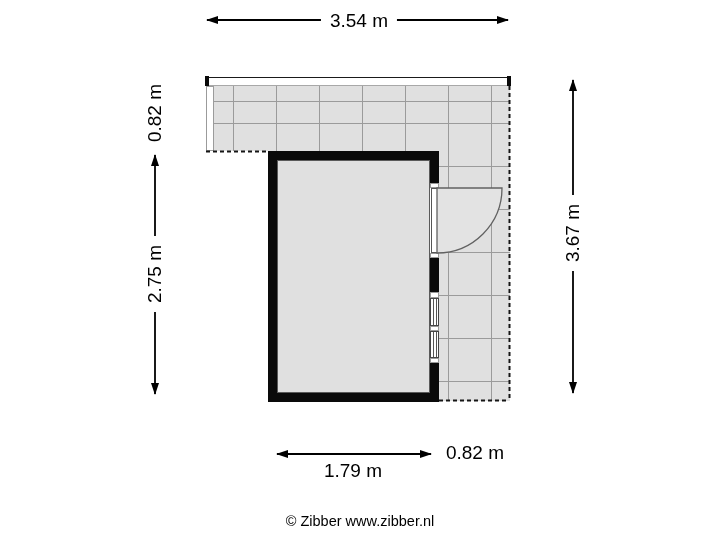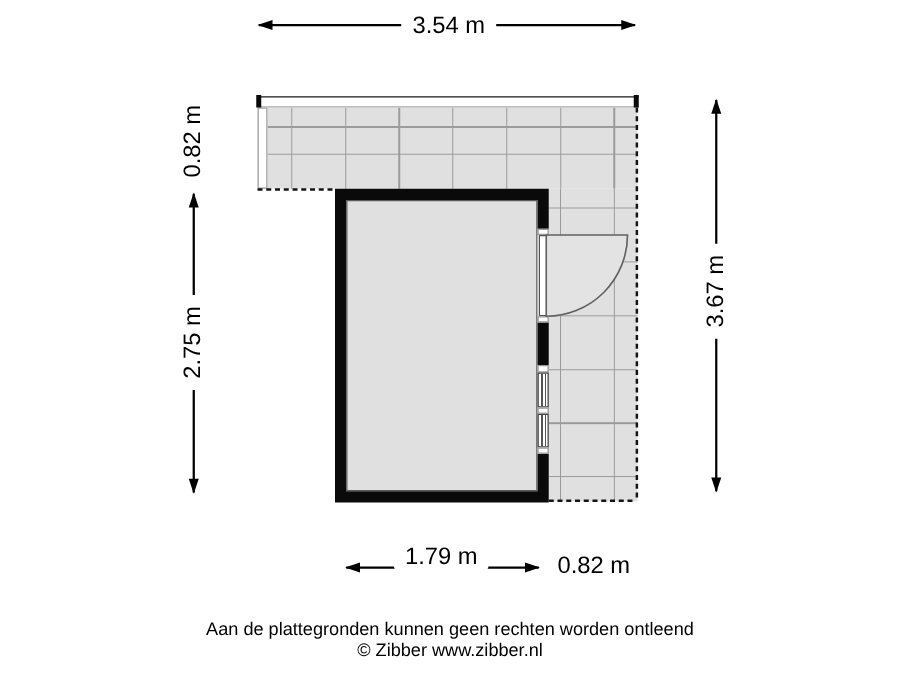--- a/index.html
+++ b/index.html
@@ -100,19 +100,18 @@
     </g>
   </svg>
 
   <span class="room-label" style="left:378px;top:117px;">Overkapping</span>
   <span class="room-label" style="left:352px;top:276px;">Berging</span>
 
   <span class="dim-label" style="left:359px;top:21px;text-align:center;">3.54 m</span>
   <span class="dim-label rot" style="left:155px;top:113px;">0.82 m</span>
   <span class="dim-label rot" style="left:155px;top:274px;">2.75 m</span>
   <span class="dim-label rot" style="left:573px;top:233px;">3.67 m</span>
-  <span class="dim-label" style="left:353px;top:446px;">1.79 m</span>
+  <span class="dim-label" style="left:353px;top:471px;">1.79 m</span>
   <span class="dim-label" style="left:475px;top:453px;">0.82 m</span>
 
-  <div class="footer" style="top:496px;">Aan de plattegronden kunnen geen rechten worden ontleend</div>
   <div class="footer" style="top:513px;">© Zibber www.zibber.nl</div>
 
 </div>
 
 </body></html>

